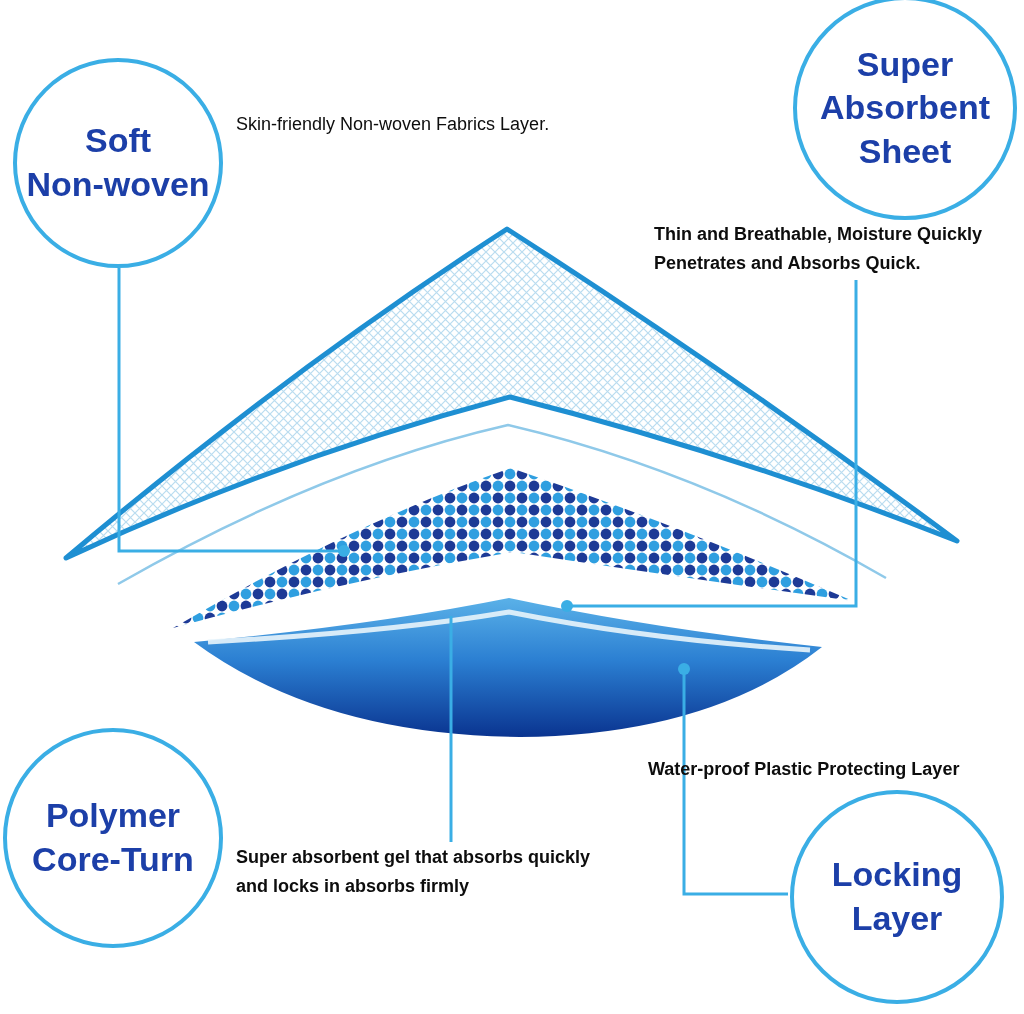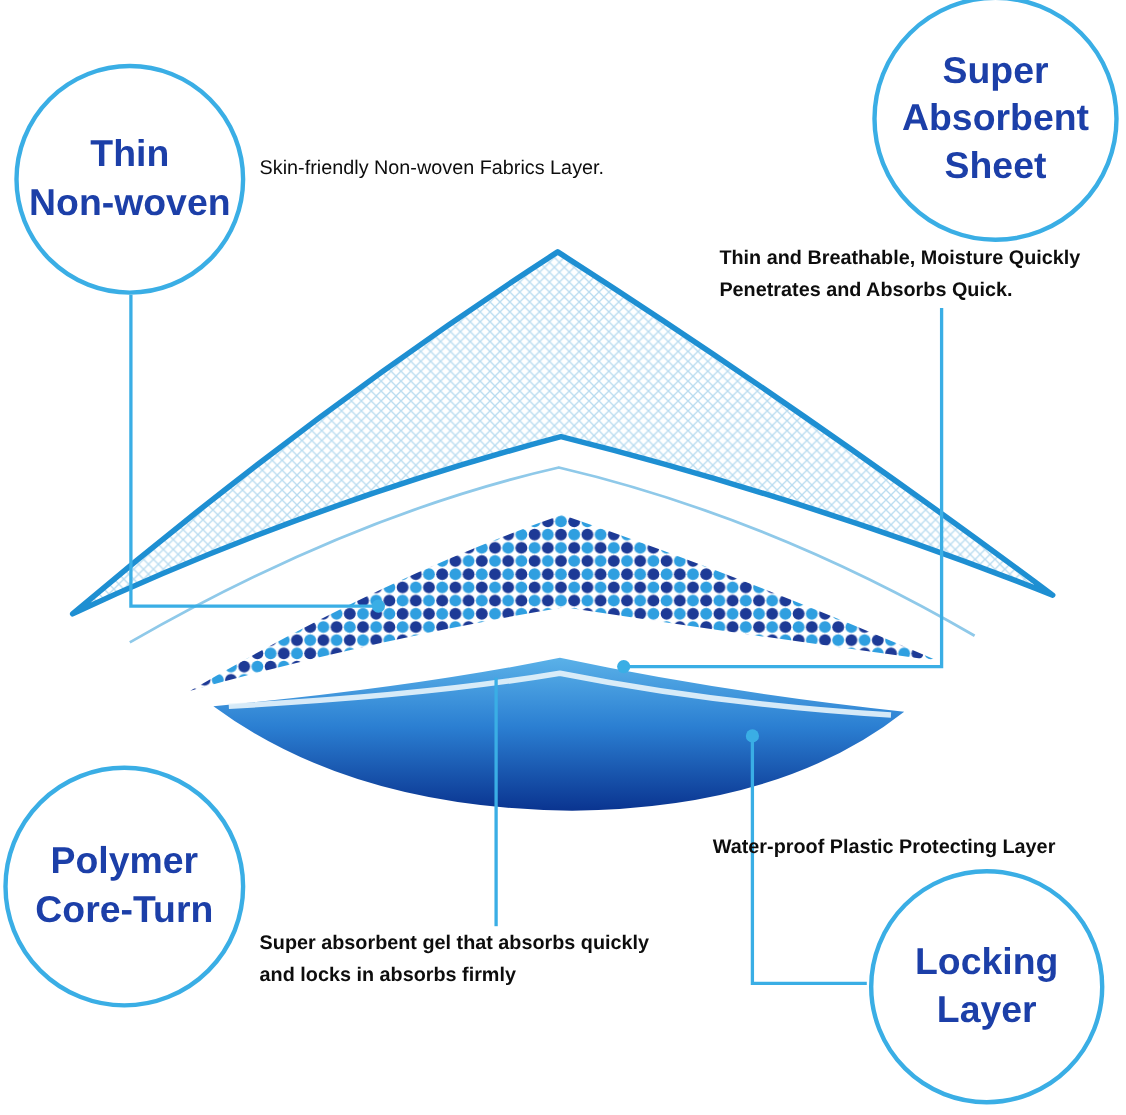--- a/index.html
+++ b/index.html
@@ -62,41 +62,41 @@
     <path d="M 571 606 L 856 606 L 856 280" fill="none" style="stroke:var(--line-blue,#3aaee5)" stroke-width="3"></path>
     <path d="M 684 669 L 684 894 L 788 894" fill="none" style="stroke:var(--line-blue,#3aaee5)" stroke-width="3"></path>
     <path d="M 451 616 L 451 842" fill="none" style="stroke:var(--line-blue,#3aaee5)" stroke-width="3"></path>
 
     <circle cx="344" cy="551" r="6" style="fill:var(--line-blue,#3aaee5)"></circle>
     <circle cx="567" cy="606" r="6" style="fill:var(--line-blue,#3aaee5)"></circle>
     <circle cx="684" cy="669" r="6" style="fill:var(--line-blue,#3aaee5)"></circle>
   </svg>
 
   <div class="bubble" style="left:13px;top:58px;width:210px;height:210px;">
-    <div class="ln">Thin</div>
+    <div class="ln">Soft</div>
     <div class="ln">Non-woven</div>
   </div>
 
   <div class="bubble" style="left:793px;top:-4px;width:224px;height:224px;">
     <div class="ln">Super</div>
     <div class="ln">Absorbent</div>
     <div class="ln">Sheet</div>
   </div>
 
-  <div class="bubble" style="left:3px;top:696px;width:220px;height:220px;">
+  <div class="bubble" style="left:3px;top:728px;width:220px;height:220px;">
     <div class="ln">Polymer</div>
     <div class="ln">Core-Turn</div>
   </div>
 
   <div class="bubble" style="left:790px;top:790px;width:214px;height:214px;">
     <div class="ln">Locking</div>
     <div class="ln">Layer</div>
   </div>
 
-  <div class="note" style="left:236px;top:110px;margin-top:28px;">Skin-friendly Non-woven Fabrics Layer.</div>
+  <div class="note" style="left:236px;top:110px;">Skin-friendly Non-woven Fabrics Layer.</div>
 
   <div class="note bold" style="left:654px;top:220px;">
     <div>Thin and Breathable, Moisture Quickly</div>
     <div>Penetrates and Absorbs Quick.</div>
   </div>
 
   <div class="note bold" style="left:648px;top:755px;text-align:center;">Water-proof Plastic Protecting Layer</div>
 
   <div class="note bold" style="left:236px;top:843px;">
     <div>Super absorbent gel that absorbs quickly</div>

